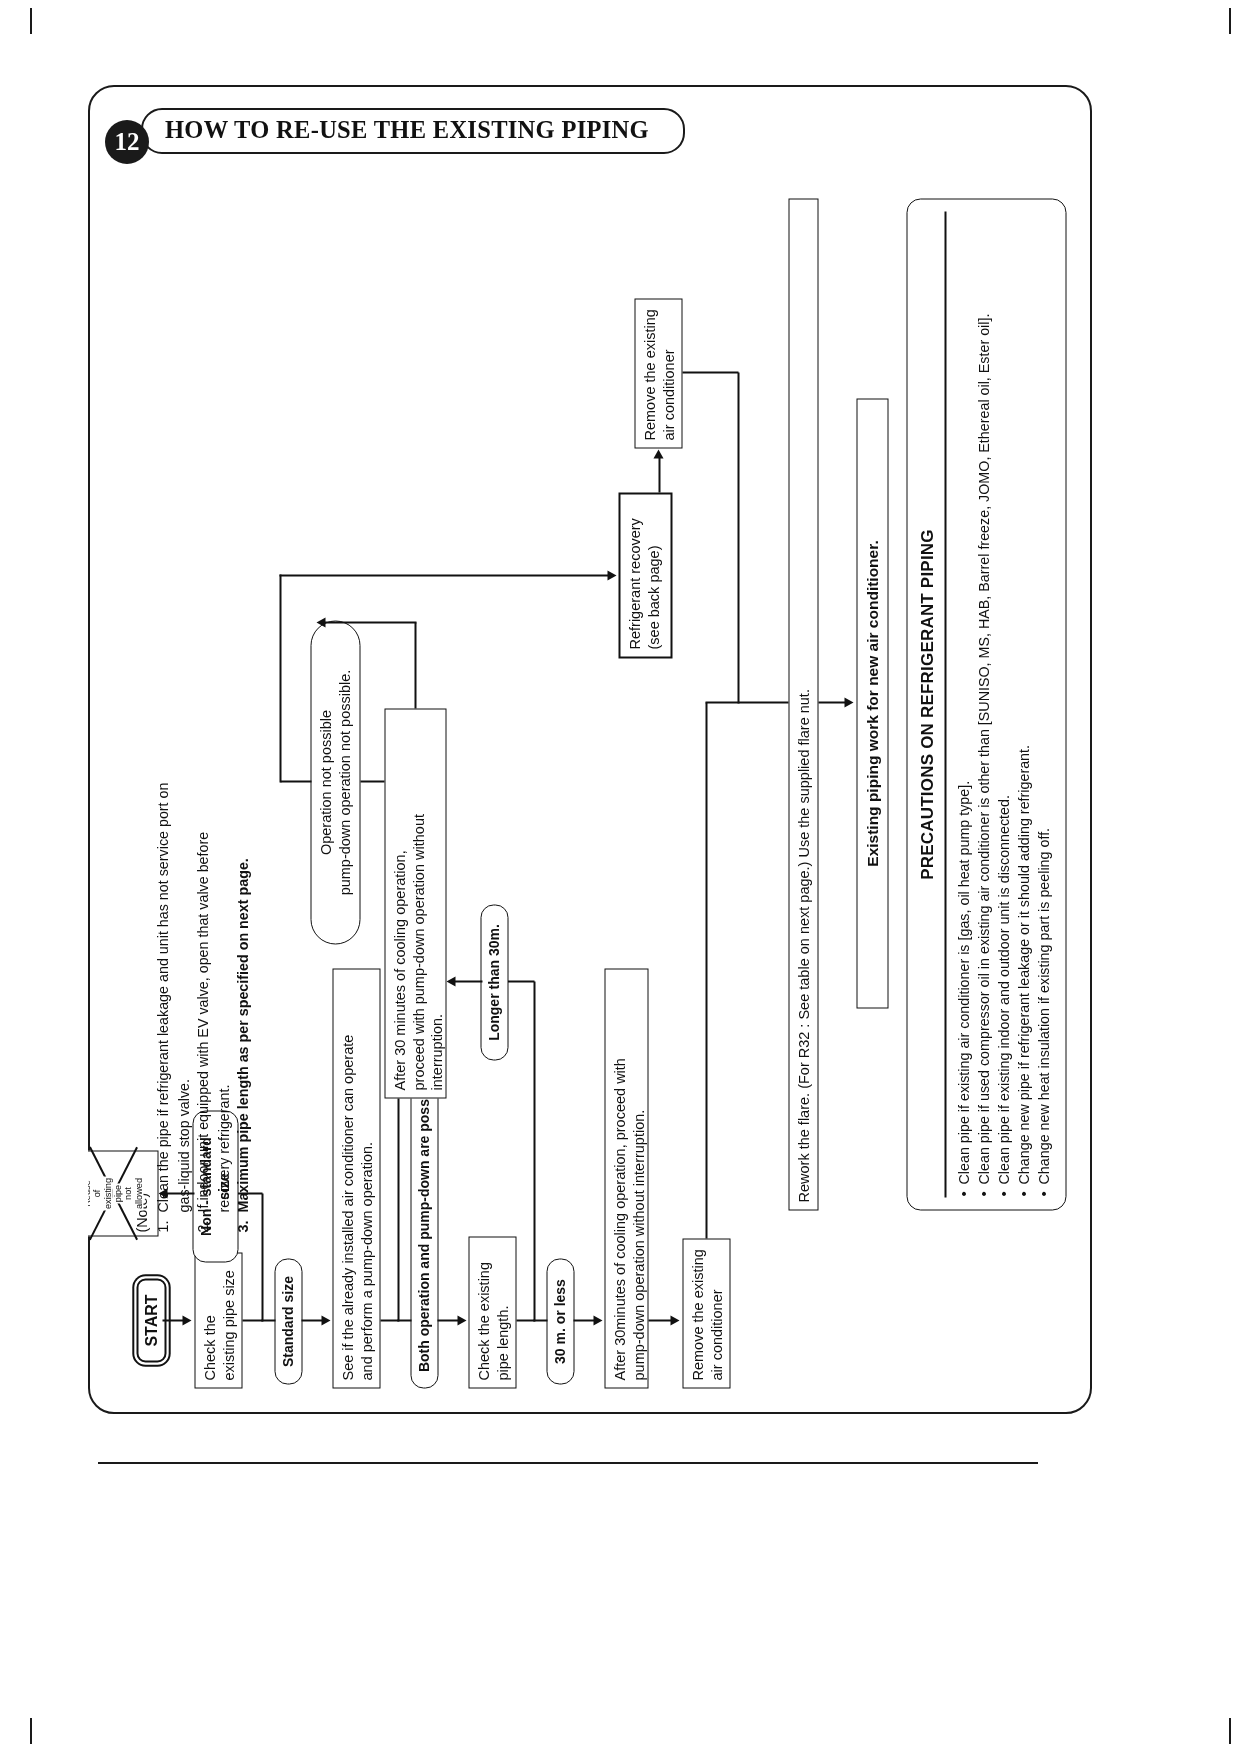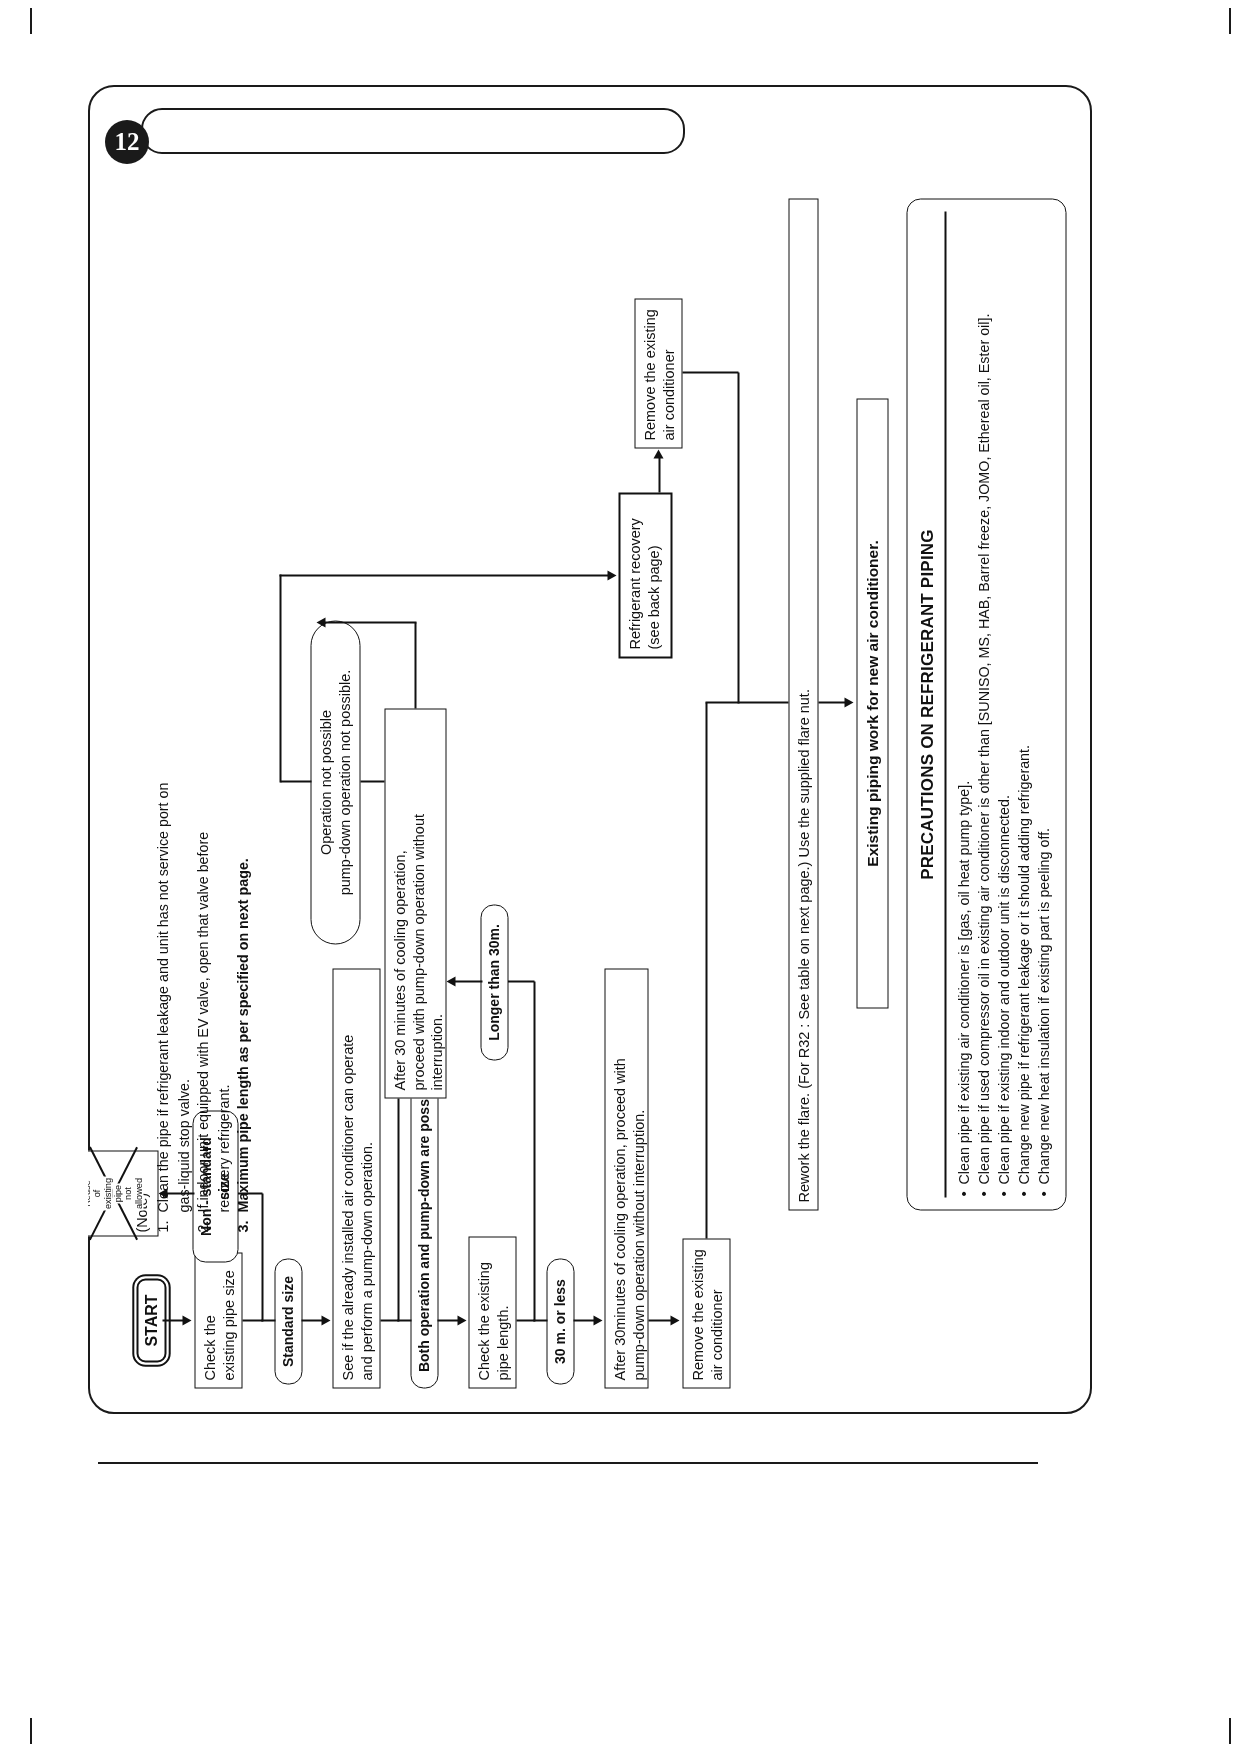--- a/index.html
+++ b/index.html
@@ -84,20 +84,21 @@
 <div class="crop v" style="left:1229px;top:8px;"></div>
 <div class="crop v" style="left:30px;top:1718px;"></div>
 <div class="crop v" style="left:1229px;top:1718px;"></div>
 
 <div id="page-frame"></div>
 <div id="footer-rule"></div>
 
 <div id="header">
   <div class="hdr-pill"></div>
   <div class="hdr-num">12</div>
+  <div class="hdr-title">HOW TO RE-USE THE EXISTING PIPING</div>
 </div>
 
 <div id="rot-canvas">
 <div id="rot-inner">
 
   <div class="node start" style="left:48px;top:48px;width:84px;">START</div>
   <div class="ln v" style="left:89px;top:74px;height:22px;"></div>
   <div class="arw d" style="left:85px;top:94px;"></div>
 
   <div class="node rect" style="left:22px;top:106px;width:136px;height:48px;white-space:pre-line;">Check the

